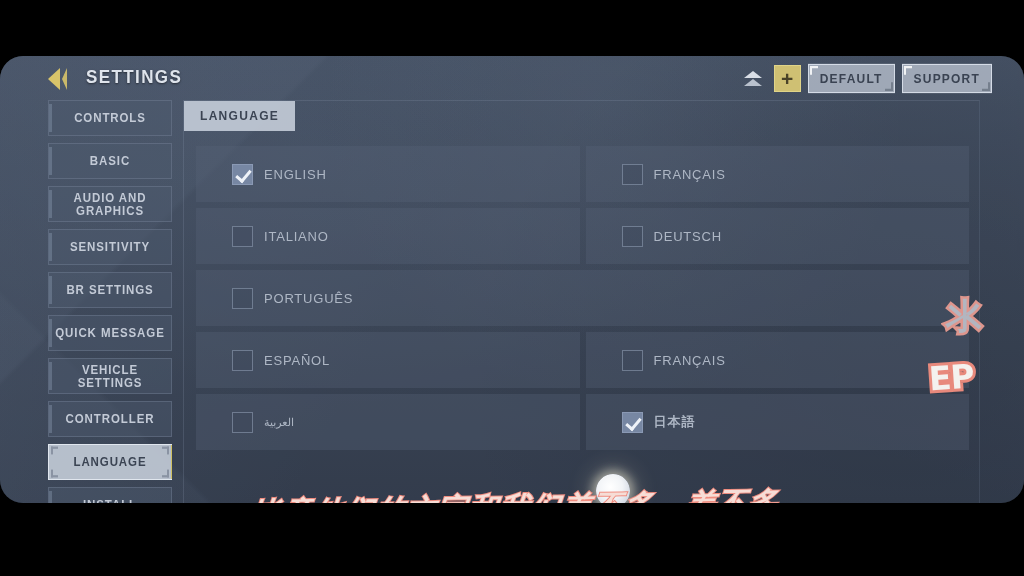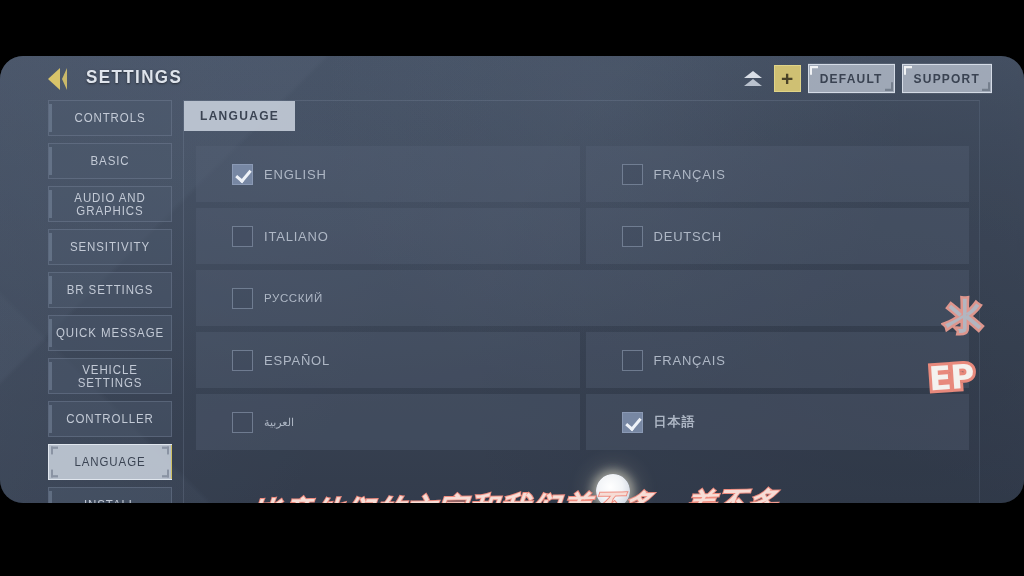--- a/index.html
+++ b/index.html
@@ -146,21 +146,21 @@
     overflow: hidden;
   }
   .side-item {
     position: relative;
     width: 124px; height: 36px;
     margin-bottom: 7px;
     background: rgba(78,90,110,0.45);
     border: 1px solid rgba(122,136,158,0.40);
     display: flex; align-items: center; justify-content: center;
     color: #c3cad6;
-    font-size: 11.5px; letter-spacing: 0.9px; font-weight: normal;
+    font-size: 11.5px; letter-spacing: 0.9px; font-weight: bold;
     text-align: center;
     transform: scaleY(1.0);
   }
   .side-item span { transform: scaleY(1.12); display:block; }
   .side-item::before {
     content: ""; position: absolute; left: 0; top: 3px; bottom: 3px;
     width: 3px; background: rgba(150,165,188,0.35);
   }
   .side-item.active {
     background: rgba(203,211,222,0.86);
@@ -404,21 +404,21 @@
           </div>
           <div class="lang-cell">
             <span class="cb"></span>
             <span class="lang-label">DEUTSCH</span>
           </div>
         </div>
 
         <div class="lang-row">
           <div class="lang-cell">
             <span class="cb"></span>
-            <span class="lang-label cyr">РУССКИЙ</span>
+            <span class="lang-label">PORTUGUÊS</span>
           </div>
         </div>
 
         <div class="lang-row">
           <div class="lang-cell">
             <span class="cb"></span>
             <span class="lang-label">ESPAÑOL</span>
           </div>
           <div class="lang-cell">
             <span class="cb"></span>

